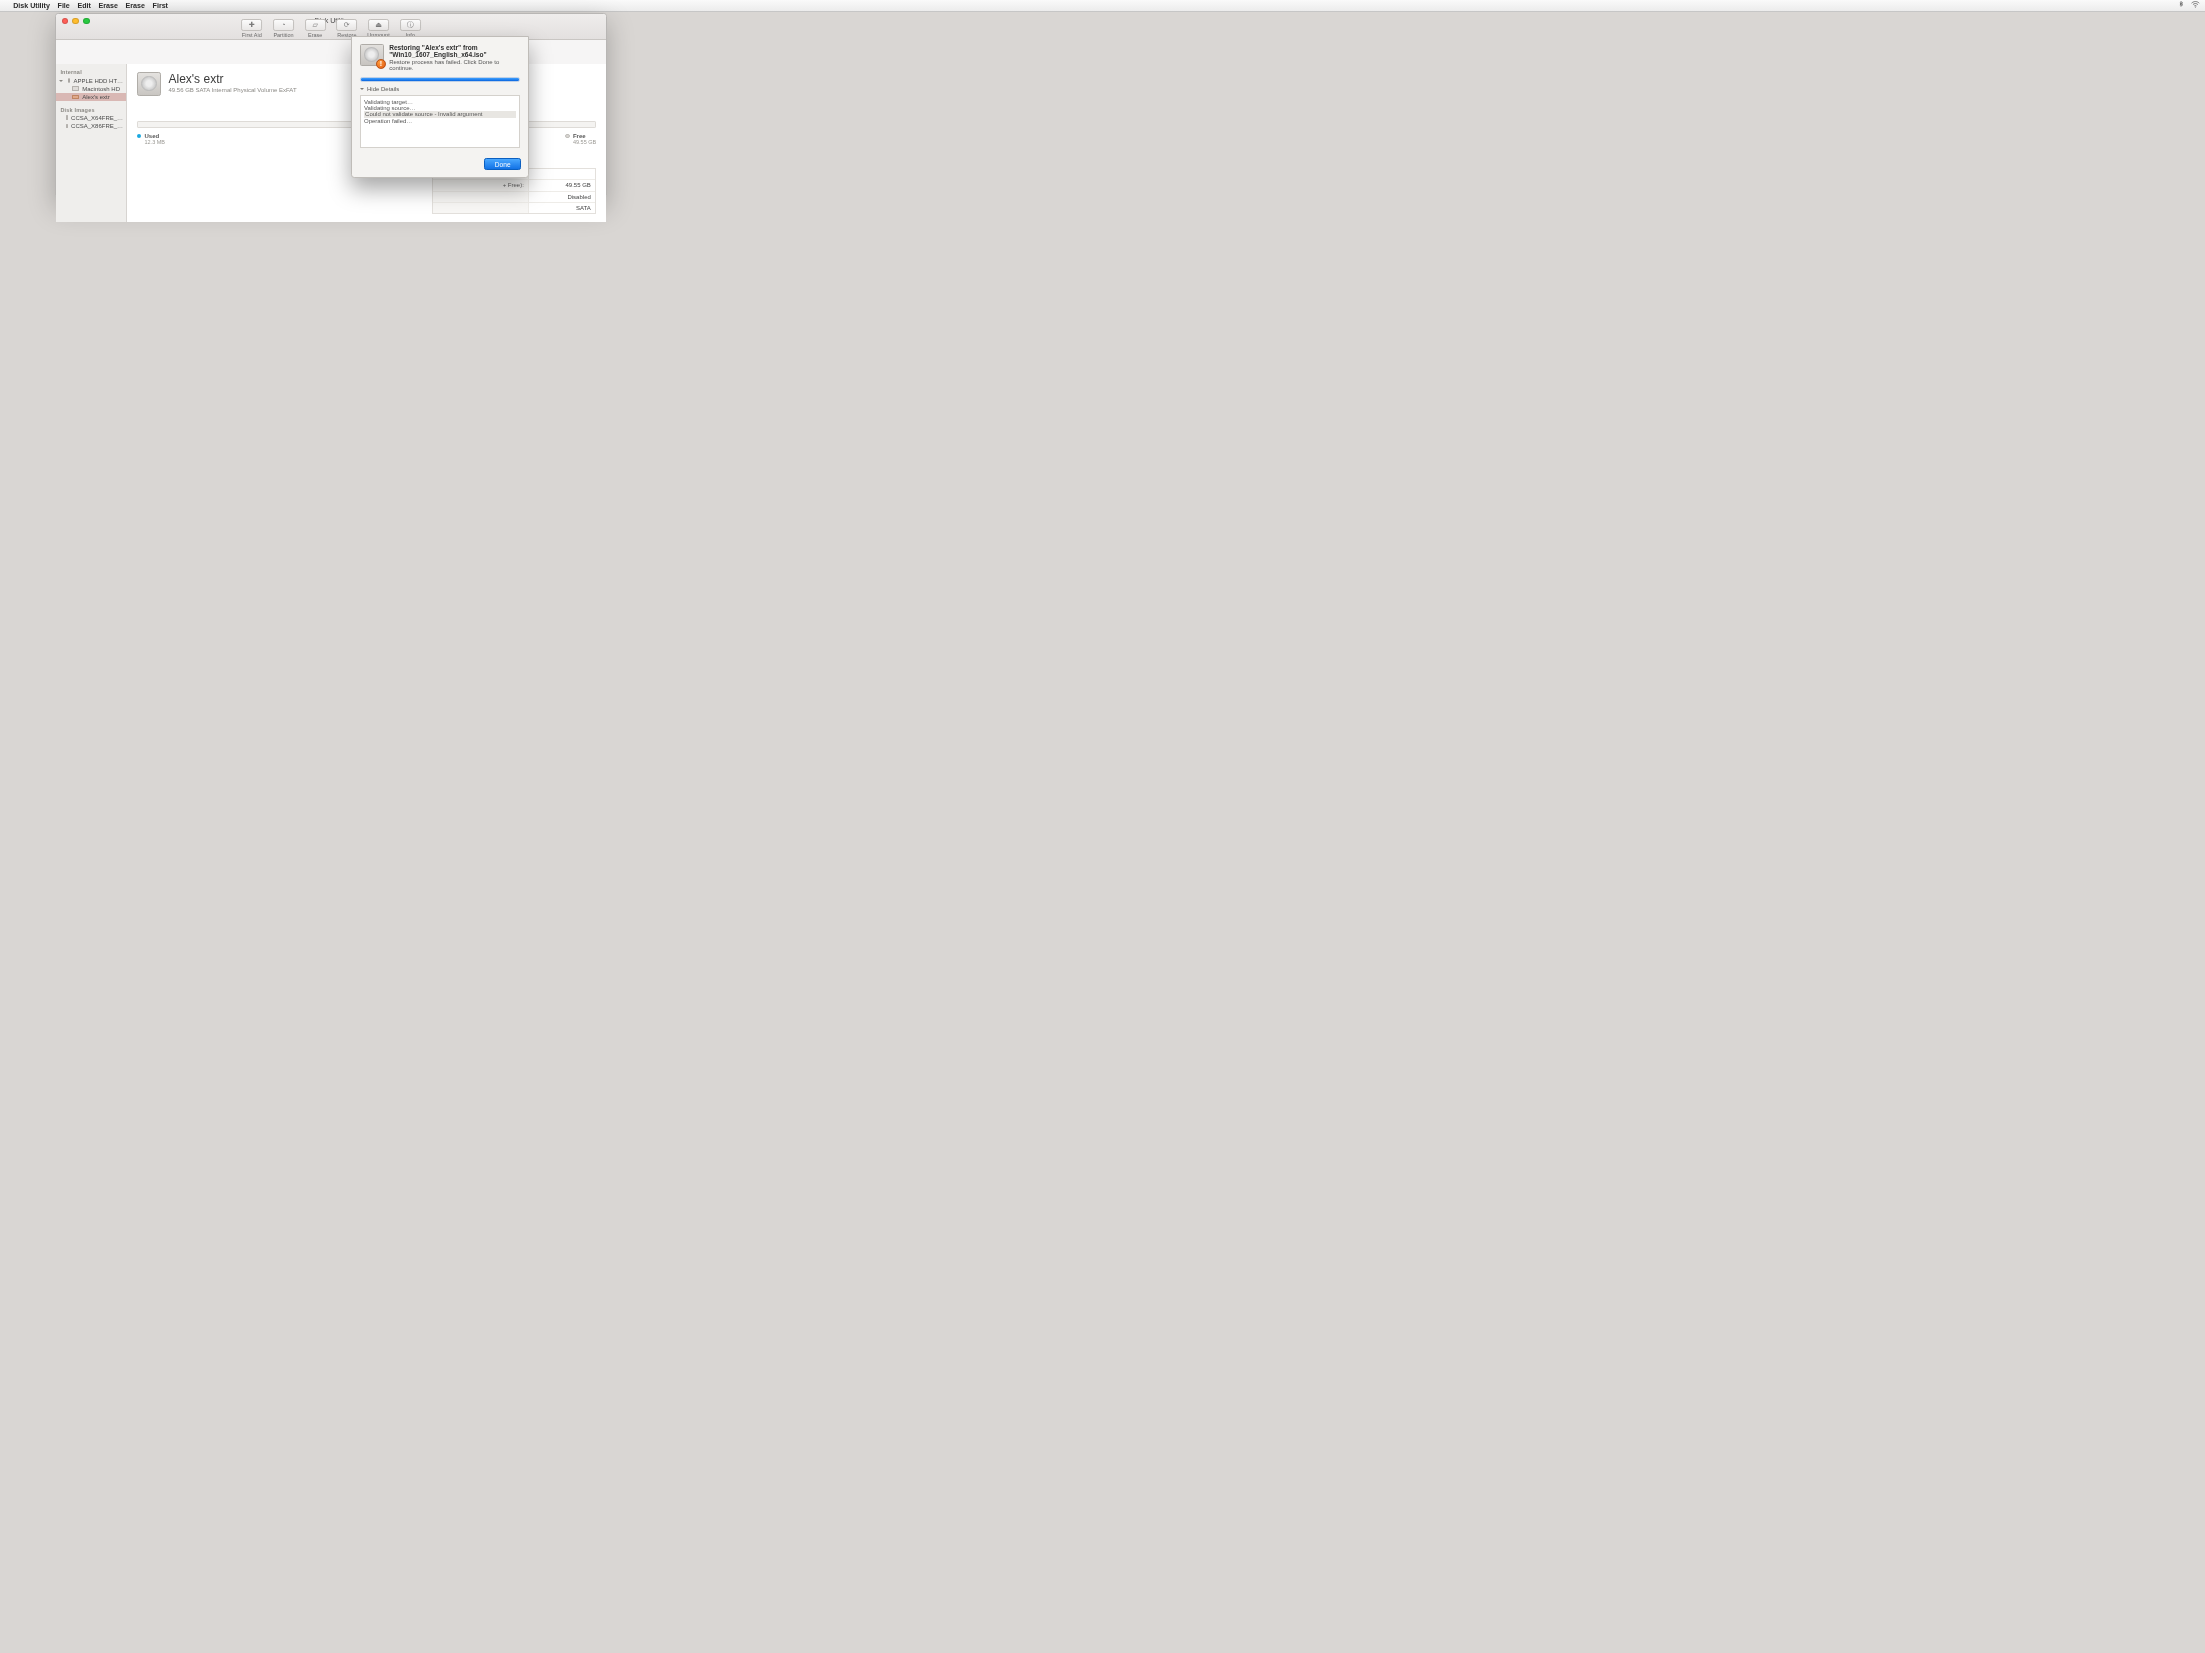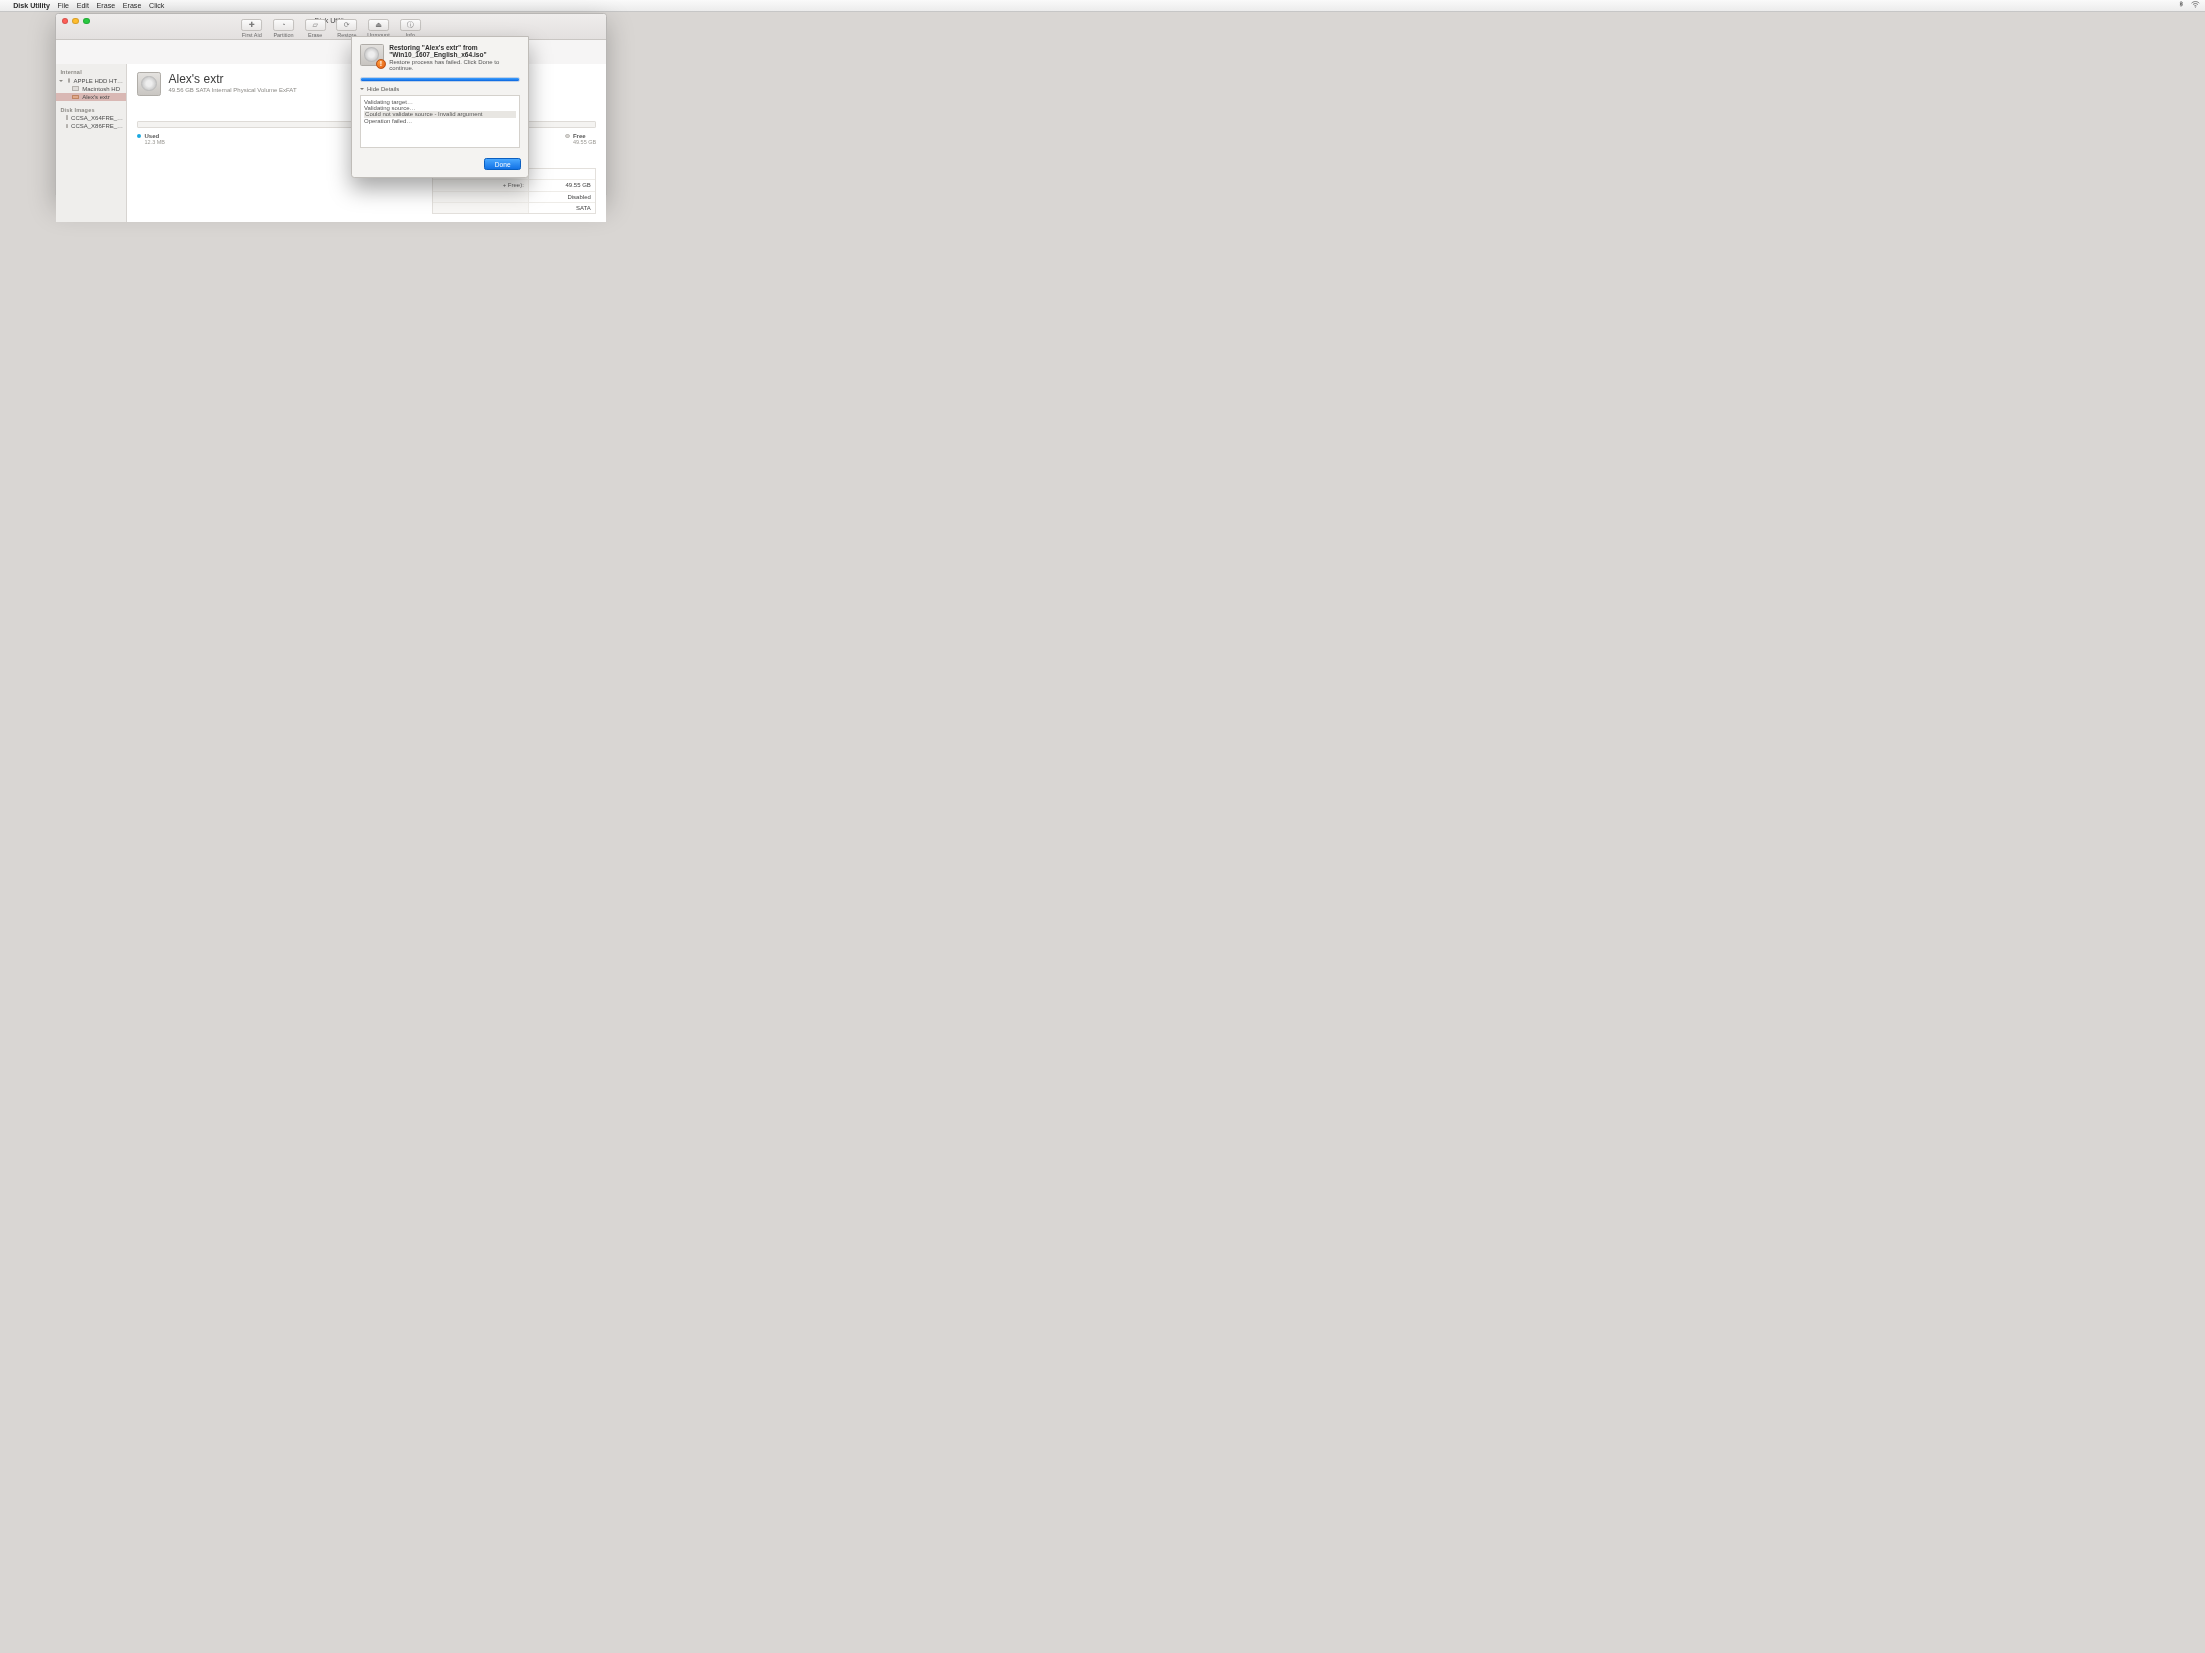--- a/index.html
+++ b/index.html
@@ -3,21 +3,21 @@
 <meta charset="utf-8">
 <style>
   * { box-sizing: border-box; margin: 0; padding: 0; }
   html, body { width: 100%; height: 100%; font-family: -apple-system, "Helvetica Neue", Arial, sans-serif; font-size: 7.1px; color: #333; background: #eceaea; }
   .desktop { width: 2205px; height: 1654px; transform-origin: top left; background: #d9d6d3; position: relative; }
 
   
   .menubar { height: 12px; background: linear-gradient(#fafafa,#ececec); border-bottom: 0.5px solid #c6c6c6; display: flex; align-items: center; padding: 0 5.5px; font-size: 7.1px; color: #2b2b2b; }
   .menubar .apple { font-size: 7.7px; margin-right: 7.7px; }
   .menubar .app-name { font-weight: 600; margin-right: 7.7px; }
-  .menubar .menu-item { margin-right: 7.7px; cursor: default; }
+  .menubar .menu-item { margin-right: 7.7px; cursor: default; font-weight: bold; }
   .menubar .spacer { flex: 1; }
   .menubar .status-icon { margin-left: 6.6px; font-size: 7.7px; color: #555; }
 
   
   .window { position: absolute; left: 55px; top: 13px; width: 552px; height: 186px; background: #f6f5f5; border: 0.5px solid #b8b6b4; border-radius: 3.3px; box-shadow: 0 9.8px 27px rgba(0,0,0,0.25); overflow: visible; }
   .titlebar { height: 26px; background: linear-gradient(#efedec,#e3e0df); border-bottom: 0.5px solid #c9c6c3; position: relative; border-radius: 3.3px 3.3px 0 0; }
   .traffic { position: absolute; left: 5.5px; top: 3.8px; display: flex; gap: 4.4px; }
   .traffic span { width: 6.6px; height: 6.6px; border-radius: 50%; display: inline-block; border: 0.3px solid rgba(0,0,0,0.15); }
   .t-red { background: #ff5f57; }
   .t-yel { background: #ffbd2e; }
@@ -87,21 +87,21 @@
 
 <div class="desktop">
 
   <div class="menubar">
     <span class="apple"></span>
     <span class="app-name">Disk Utility</span>
     <span class="menu-item">File</span>
     <span class="menu-item">Edit</span>
     <span class="menu-item">Erase</span>
     <span class="menu-item">Erase</span>
-    <span class="menu-item">Click</span>
+    <span class="menu-item">First</span>
     <span class="spacer"></span>
     <span class="status-icon">
       <svg width="6.6" height="7.7" viewBox="0 0 12 16">
           <path d="M3 4l6 4-4 3V1l4 3-6 4" fill="none" stroke="#555" stroke-width="1.4" stroke-linejoin="round"></path>
         </svg>
     </span>
     <span class="status-icon">
       <svg width="8.8" height="6.6" viewBox="0 0 16 12">
           <path d="M1 4c4-4 10-4 14 0M3.5 6.5c2.5-2.5 6.5-2.5 9 0M6 9c1-1 3-1 4 0" fill="none" stroke="#555" stroke-width="1.4"></path>
           <circle cx="8" cy="11" r="1" fill="#555"></circle>

